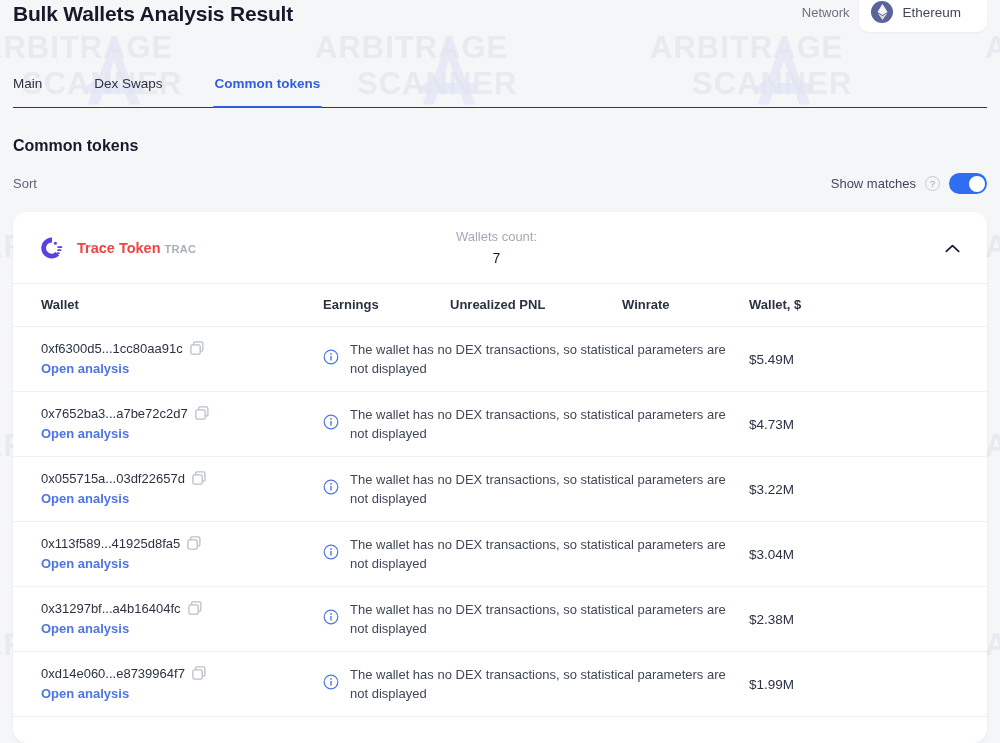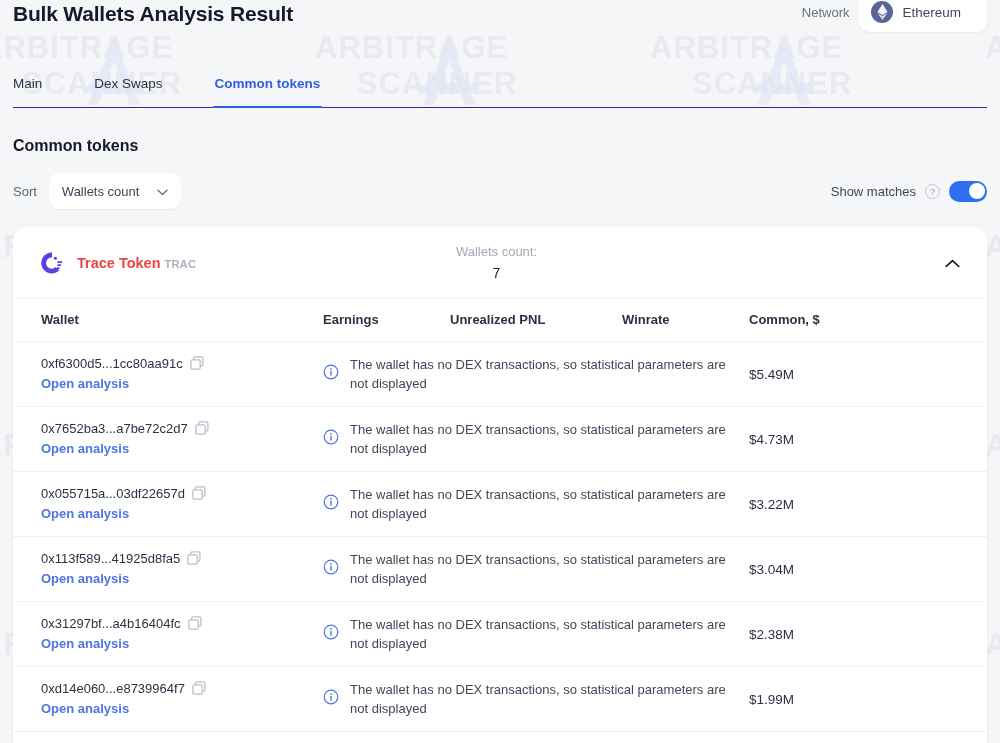--- a/index.html
+++ b/index.html
@@ -472,28 +472,20 @@
     <div class="tab">Main</div>
     <div class="tab">Dex Swaps</div>
     <div class="tab active">Common tokens</div>
   </div>
 
   <div class="section-title">Common tokens</div>
 
   <div class="controls">
     <div class="sort-group">
       <span class="sort-label">Sort</span>
-      <div class="sort-select">
-        <span class="sort-value">Wallets count</span>
-        <span>
-          <svg width="11" height="7" viewBox="0 0 11 7" aria-hidden="true">
-            <path d="M1 1.2 L5.5 5.6 L10 1.2" fill="none" stroke="#6b7280" stroke-width="1.4" stroke-linecap="round" stroke-linejoin="round"></path>
-          </svg>
-        </span>
-      </div>
     </div>
 
     <div class="matches-group">
       <span class="matches-label">Show matches</span>
       <span class="help-badge">?</span>
       <div class="toggle"></div>
     </div>
   </div>
 
   <div class="card">
@@ -529,21 +521,21 @@
       </div>
     </div>
 
     <table>
       <thead>
         <tr>
           <th class="col-wallet">Wallet</th>
           <th class="col-earn">Earnings</th>
           <th class="col-pnl">Unrealized PNL</th>
           <th class="col-win">Winrate</th>
-          <th class="col-bal">Common, $</th>
+          <th class="col-bal">Wallet, $</th>
         </tr>
       </thead>
       <tbody id="table-body">
           <tr>
             <td class="wallet-cell"><div class="wallet-addr">
                 <span>0xf6300d5...1cc80aa91c</span>
                 <span class="copy-btn">
                   <svg width="14" height="15" viewBox="0 0 14 15" aria-hidden="true">
                     <rect x="3.6" y="0.9" width="9.3" height="9.3" rx="1.4" fill="none" stroke="#b9bfca" stroke-width="1.3"></rect>
                     <rect x="0.9" y="3.9" width="9.3" height="9.3" rx="1.4" fill="#ffffff" stroke="#b9bfca" stroke-width="1.3"></rect>

